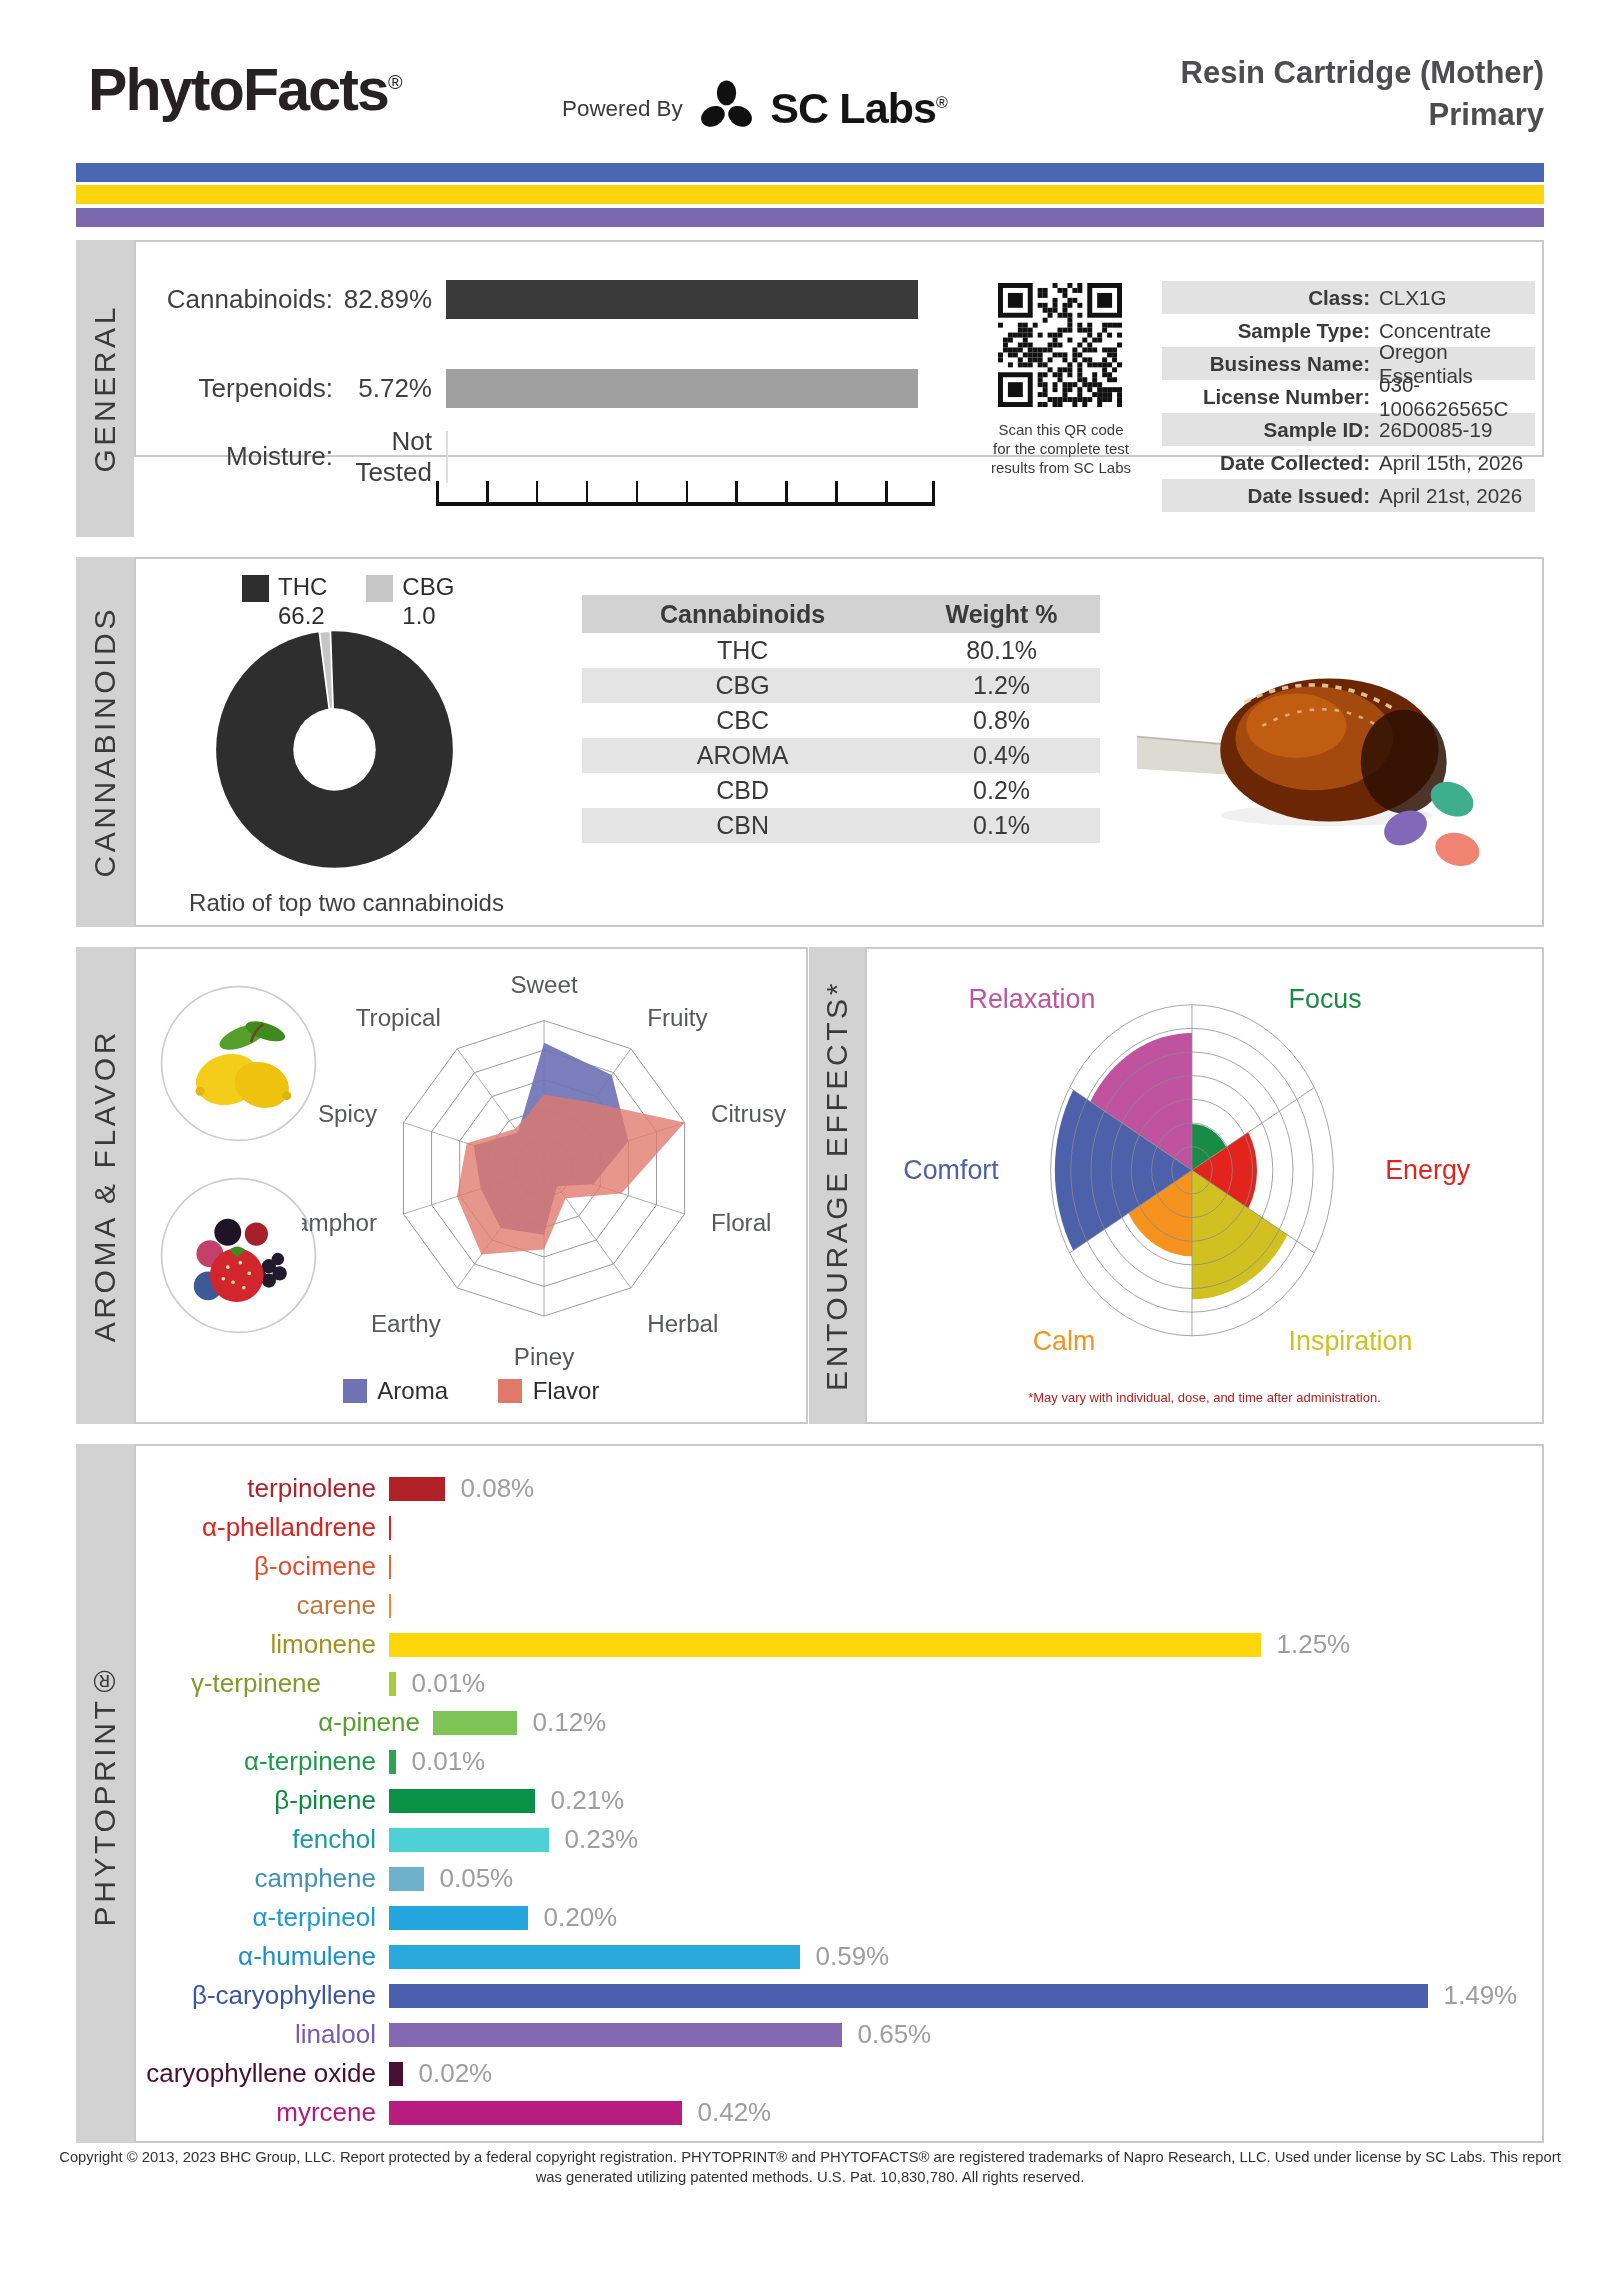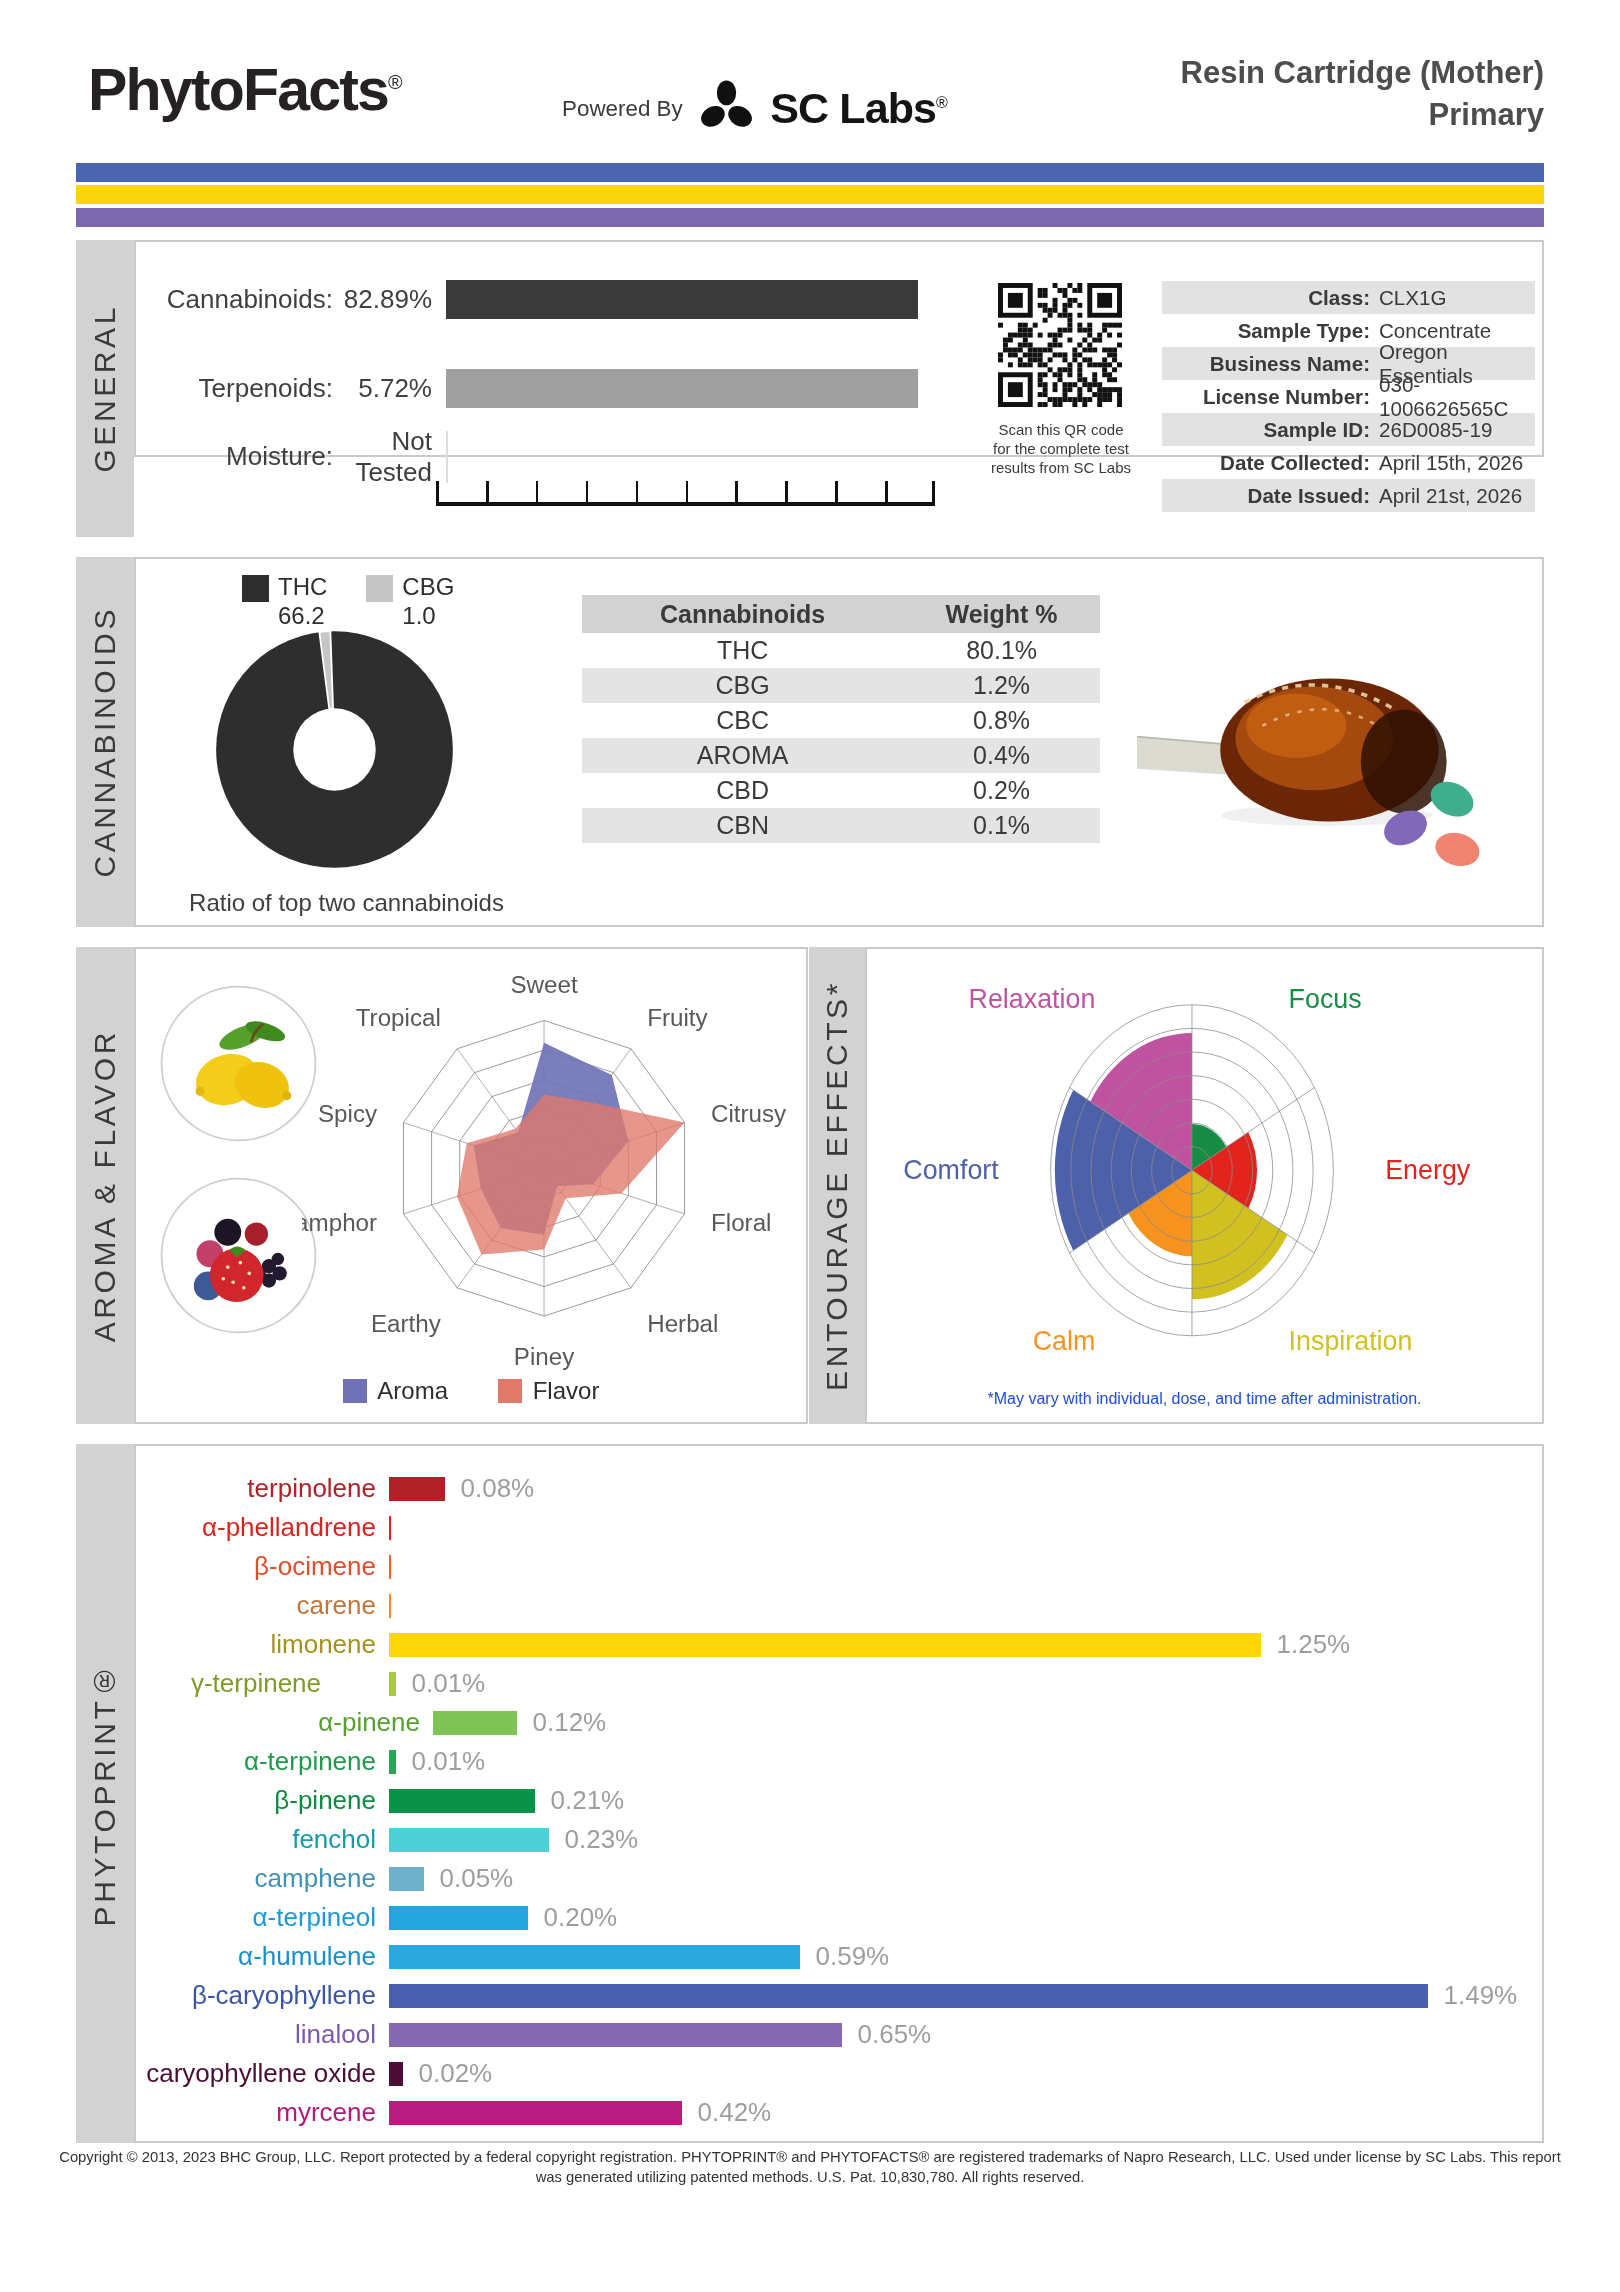--- a/index.html
+++ b/index.html
@@ -51,21 +51,21 @@
   .ctable .crow.alt{background:#e4e4e4;}
   .ctable .cn{flex:0 0 62%;text-align:center;}
   .ctable .cv{flex:1;text-align:center;}
   
   .fruit-circ{position:absolute;left:21.5px;}
   .af-legend{position:absolute;left:0;top:428px;width:100%;display:flex;
              justify-content:center;gap:50px;}
   .afl-item{display:flex;align-items:center;gap:10.7px;font-size:24px;color:#2e2e2e;}
   .afl-sw{width:24px;height:24px;}
   .ent-note{position:absolute;left:0;top:441px;width:100%;text-align:center;
-            font-size:16px;color:#1d4ed8;}
+            font-size:13px;color:#b91c1c;}
   
   .terp-rows{position:absolute;left:0;top:23px;width:100%;}
   .terp-row{display:flex;align-items:center;height:39px;}
   .terp-name{flex:0 0 240px;text-align:right;font-size:26px;padding-right:12.5px;white-space:nowrap;}
   .terp-bar{height:24px;}
   .terp-val{margin-left:16px;font-size:26px;color:#9e9e9e;}
   
   .footer{position:absolute;left:0;top:2148px;width:100%;text-align:center;
           font-size:14.8px;line-height:1.35;color:#333;}
 </style>

